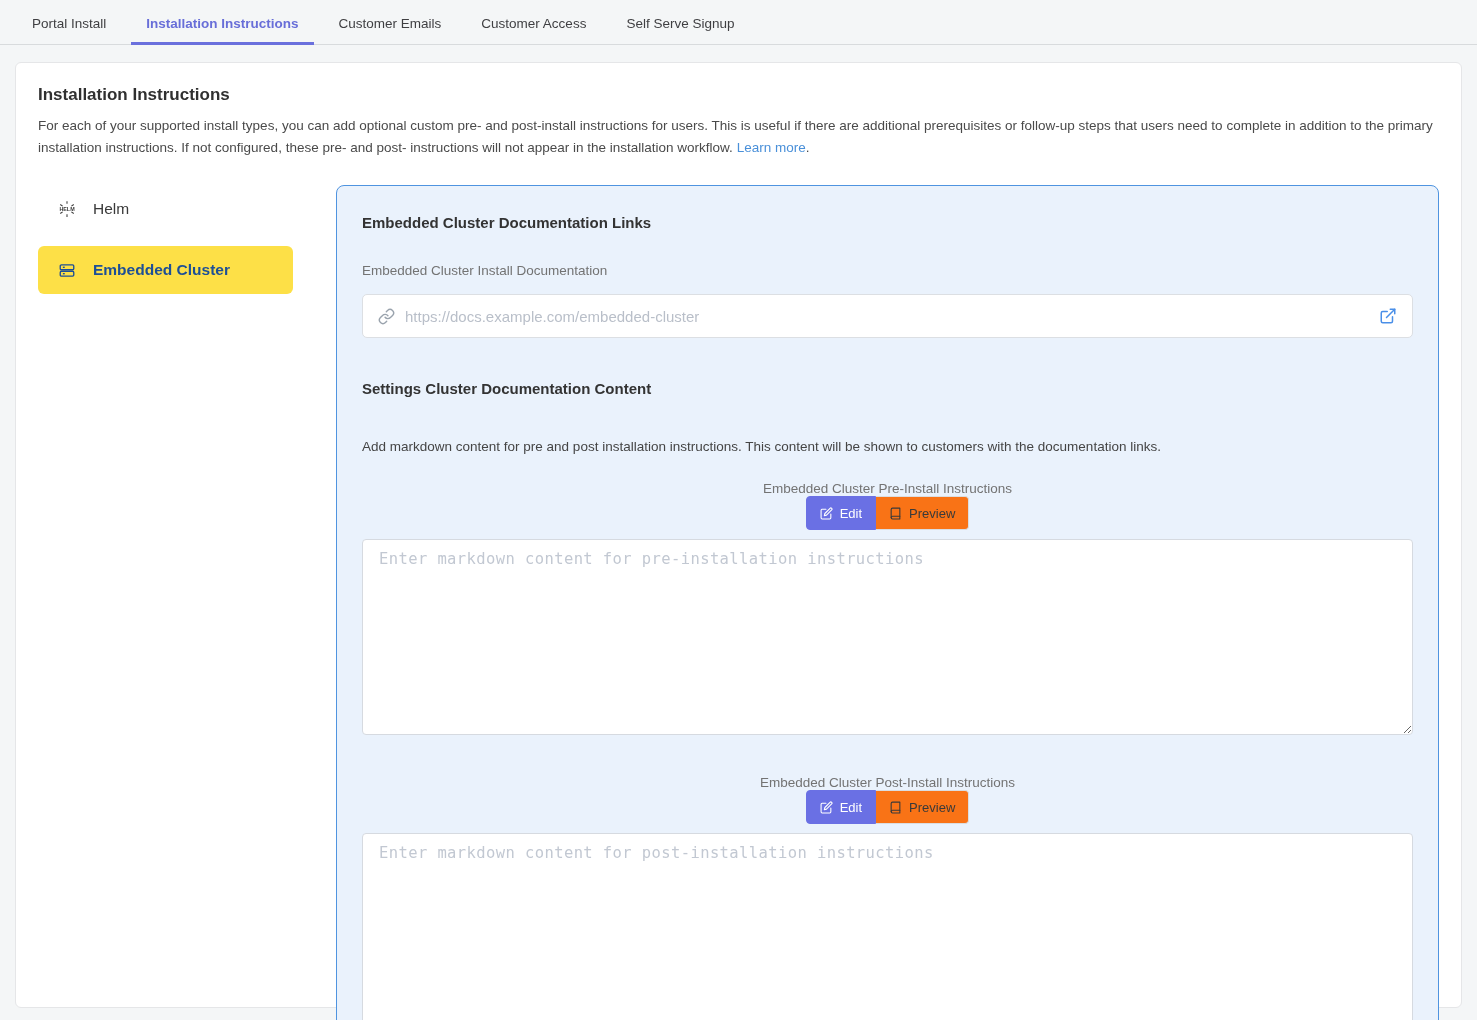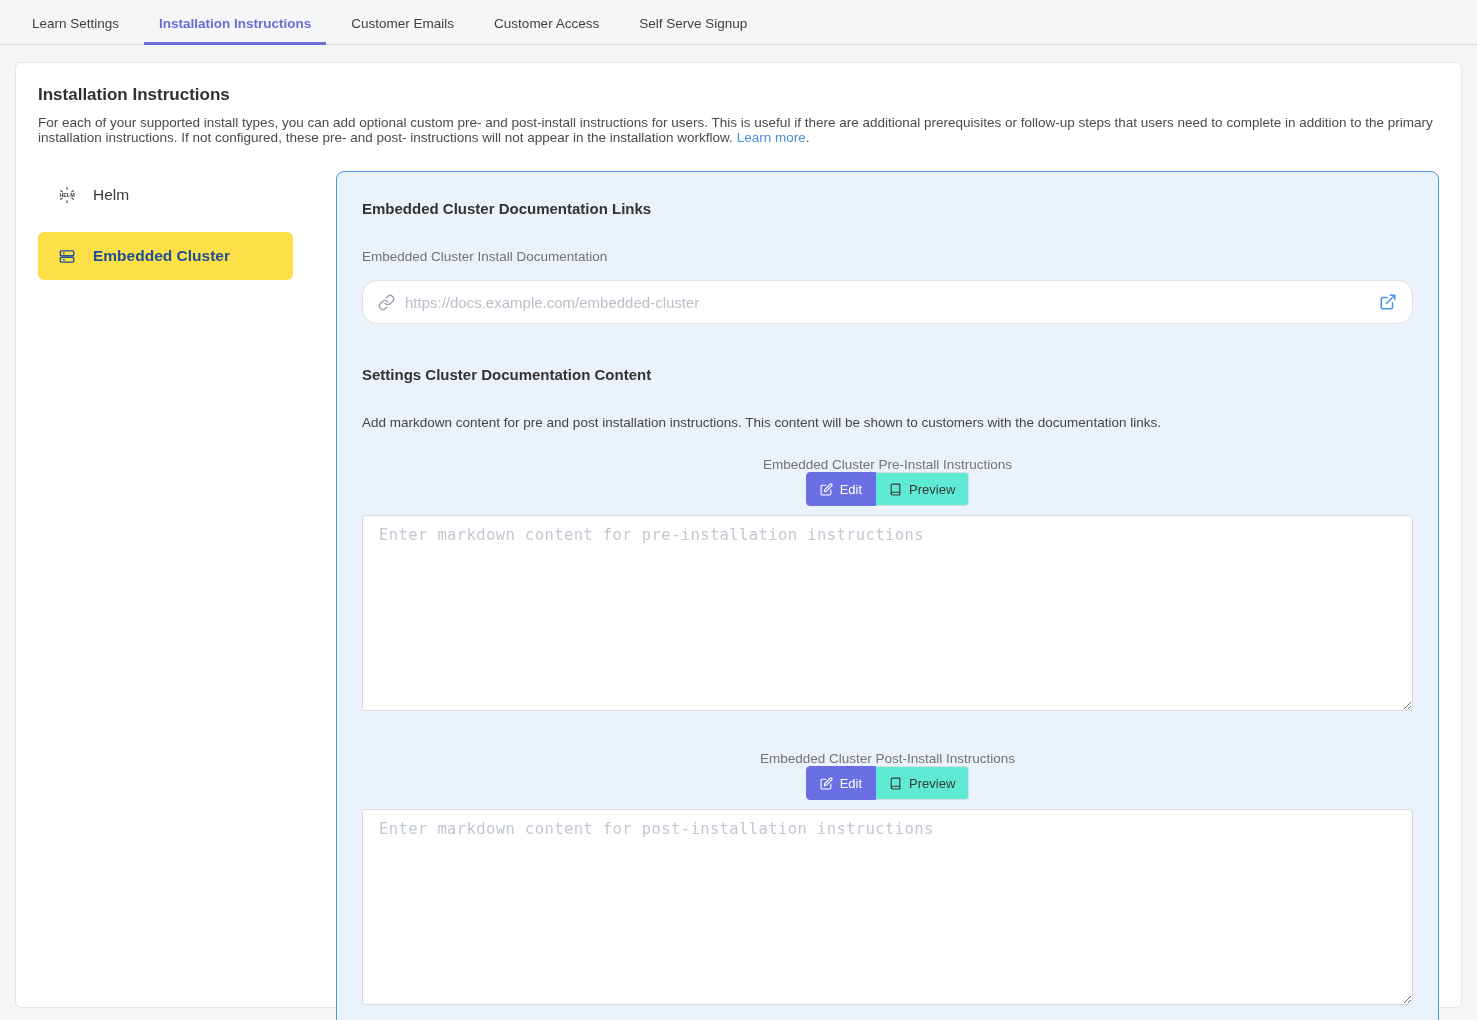--- a/index.html
+++ b/index.html
@@ -44,21 +44,21 @@
     height: 946px;
   }
   .card-title {
     font-size: 17px;
     font-weight: 700;
     color: #303030;
     margin-bottom: 10px;
   }
   .card-desc {
     font-size: 13.5px;
-    line-height: 15px;
+    line-height: 22px;
     color: #4a4a4a;
     margin-bottom: 26px;
   }
   .learn-more { color: #4a90d9; text-decoration: none; cursor: pointer; }
 
   
   .content-row { display: flex; gap: 43px; align-items: flex-start; }
 
   
   .side-nav { width: 255px; flex-shrink: 0; }
@@ -96,40 +96,40 @@
   .field-label {
     font-size: 13.5px;
     color: #737373;
     display: block;
   }
   .url-label { margin-top: 32px; }
   .url-input-wrap {
     margin-top: 16px;
     background: #ffffff;
     border: 1px solid #dcdfe3;
-    border-radius: 15px;
+    border-radius: 5px;
     height: 44px;
     display: flex;
     align-items: center;
     padding: 0 15px;
     gap: 10px;
   }
   .url-input {
     flex: 1;
     border: none;
     outline: none;
     font-size: 15px;
     color: #3c3c3c;
     font-family: "Liberation Sans", sans-serif;
     background: transparent;
   }
   .url-input::placeholder { color: #b9bfc9; }
   .content-heading { margin-top: 42px; }
   .content-desc {
-    margin-top: 32px;
+    margin-top: 42px;
     font-size: 13.5px;
     color: #454545;
   }
   .label-row {
     margin-top: 27px;
     display: flex;
     align-items: center;
     justify-content: space-between;
     flex-direction: column;
   }
@@ -145,21 +145,21 @@
     padding: 0 13px;
     font-family: "Liberation Sans", sans-serif;
   }
   .btn-edit {
     background: #6a70e4;
     color: #ffffff;
     border: 1px solid #6a70e4;
     border-radius: 4px 0 0 4px;
   }
   .btn-preview {
-    background: #5eead4;
+    background: #f97316;
     color: #3a3a3a;
     border: 1px solid #dadde1;
     border-left: none;
     border-radius: 0 4px 4px 0;
   }
   .md-textarea {
     margin-top: 9px;
     width: 100%;
     height: 196px;
     background: #ffffff;
@@ -175,21 +175,21 @@
     display: block;
   }
   .md-textarea::placeholder { color: #c2c8d2; }
 
   svg { display: block; }
 </style>
 </head>
 <body>
 
 <nav class="tabbar">
-  <div class="tab">Learn Settings</div>
+  <div class="tab">Portal Install</div>
   <div class="tab active">Installation Instructions</div>
   <div class="tab">Customer Emails</div>
   <div class="tab">Customer Access</div>
   <div class="tab">Self Serve Signup</div>
 </nav>
 
 <main class="card">
   <h1 class="card-title">Installation Instructions</h1>
   <p class="card-desc"><span>For each of your supported install types, you can add optional custom pre- and post-install instructions for users. This is useful if there are additional prerequisites or follow-up steps that users need to complete in addition to the primary installation instructions. If not configured, these pre- and post- instructions will not appear in the installation workflow.</span>
     <a class="learn-more">Learn more</a><span>.</span></p>

